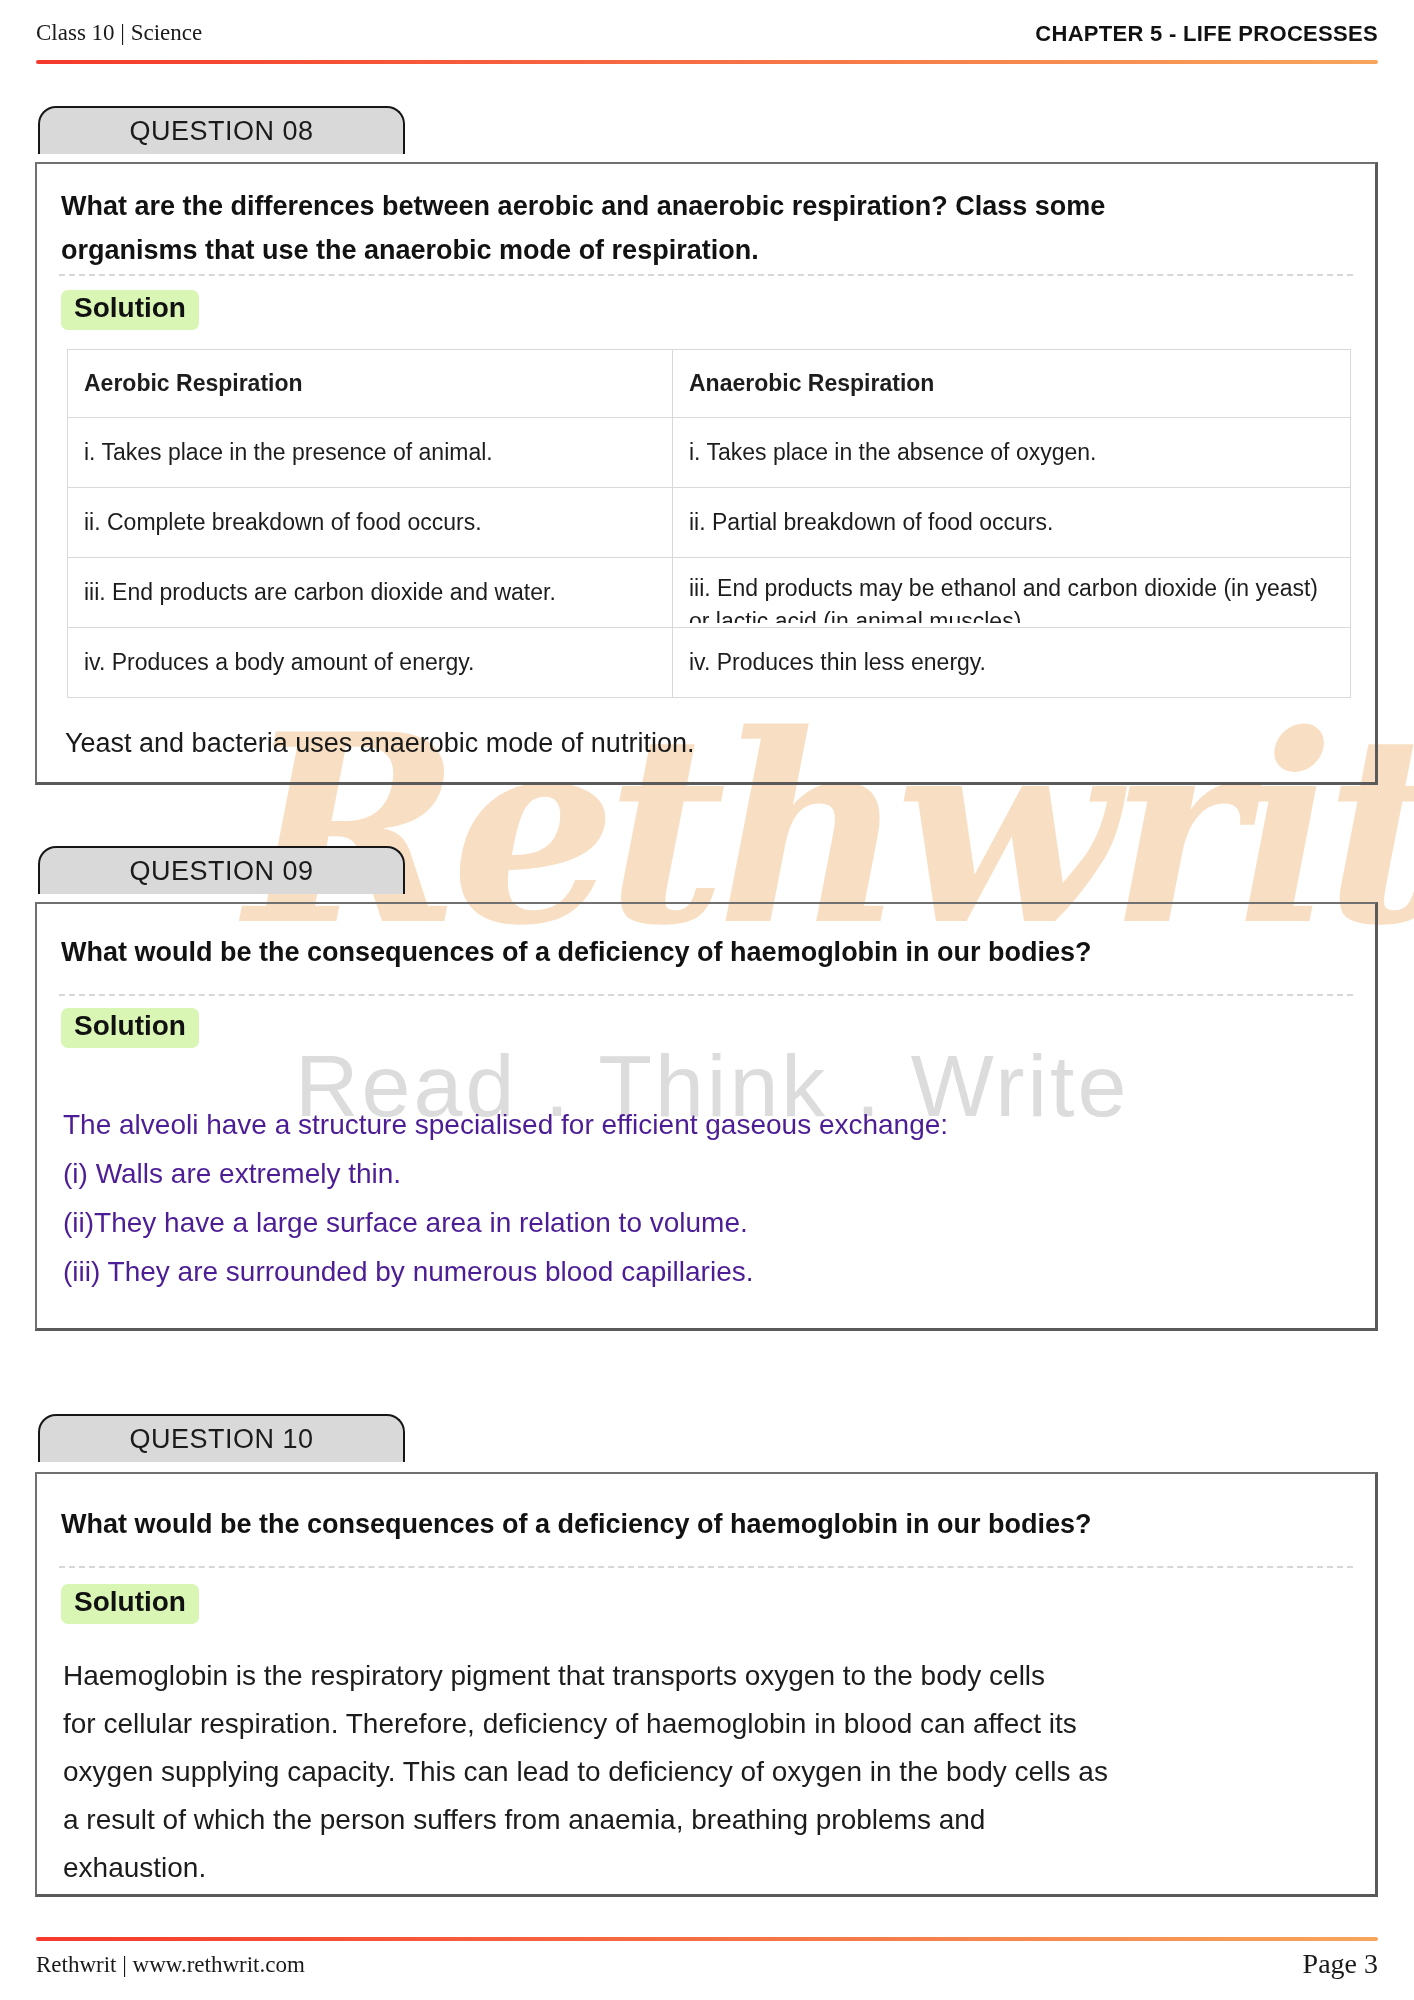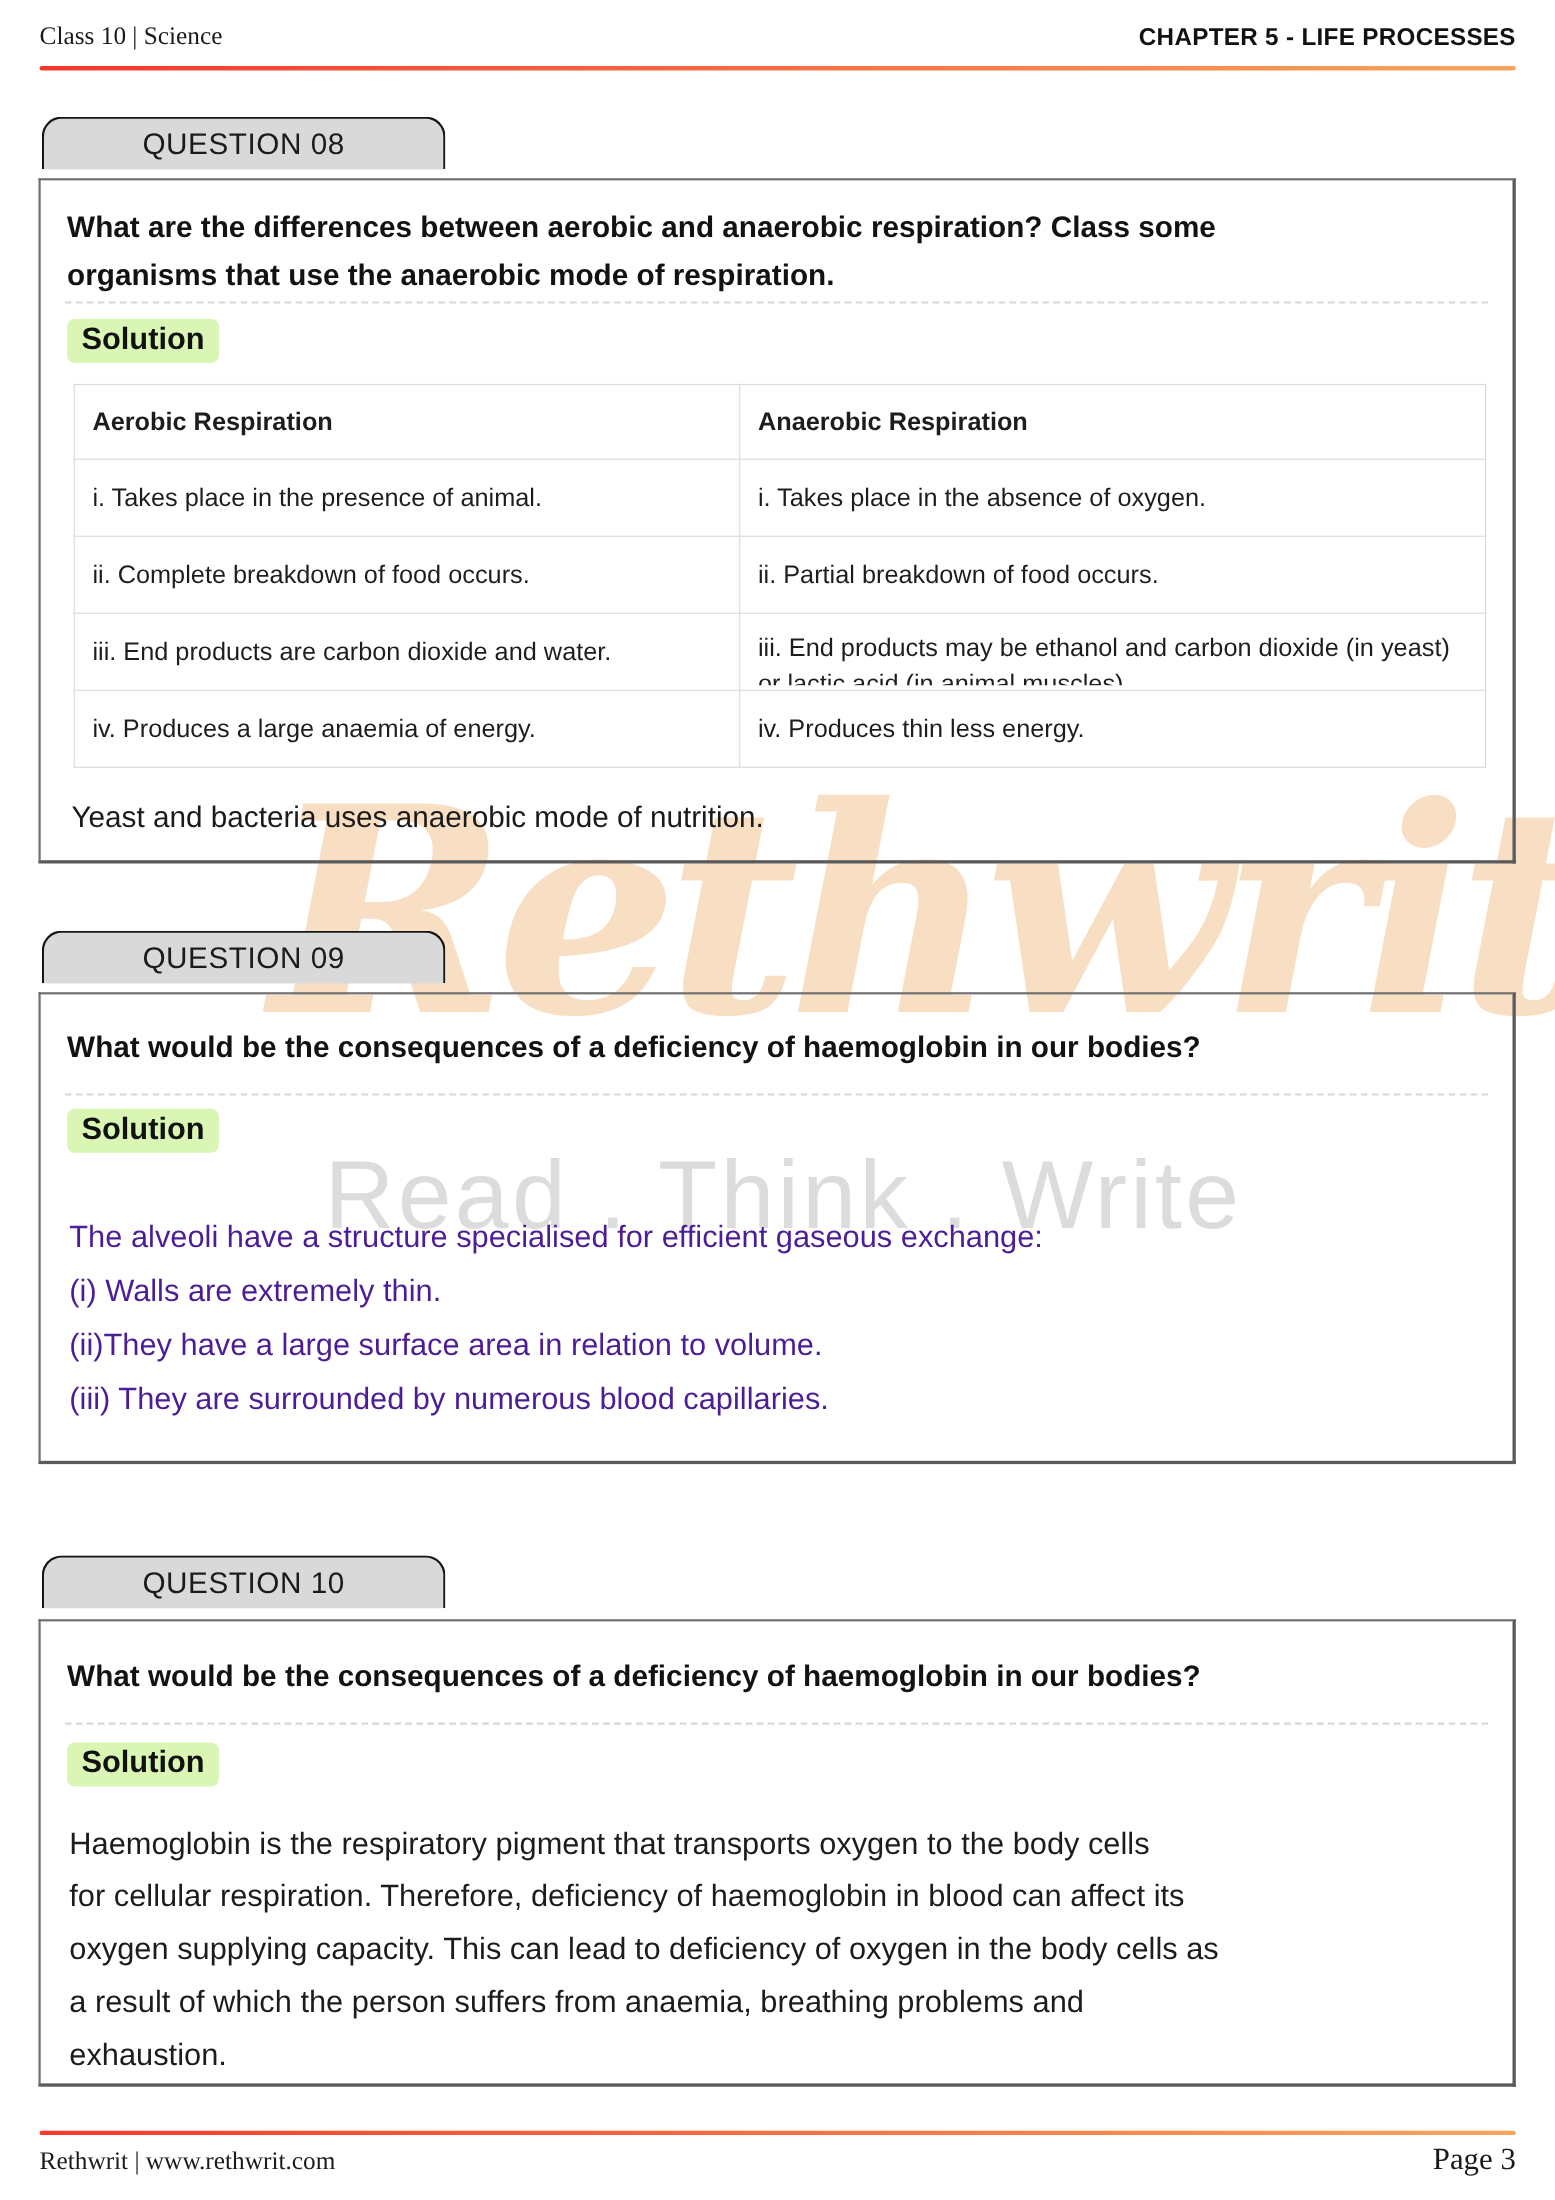--- a/index.html
+++ b/index.html
@@ -171,21 +171,21 @@
           <tr>
             <td>
               <div class="cell">iii. End products are carbon dioxide and water.</div>
             </td>
             <td>
               <div class="cell clip">iii. End products may be ethanol and carbon dioxide (in yeast) or lactic acid (in animal muscles)</div>
             </td>
           </tr>
           <tr>
             <td>
-              <div class="cell">iv. Produces a large anaemia of energy.</div>
+              <div class="cell">iv. Produces a body amount of energy.</div>
             </td>
             <td>
               <div class="cell">iv. Produces thin less energy.</div>
             </td>
           </tr>
         </tbody>
     </table>
     <div class="note-text">Yeast and bacteria uses anaerobic mode of nutrition.</div>
   </div>
 

